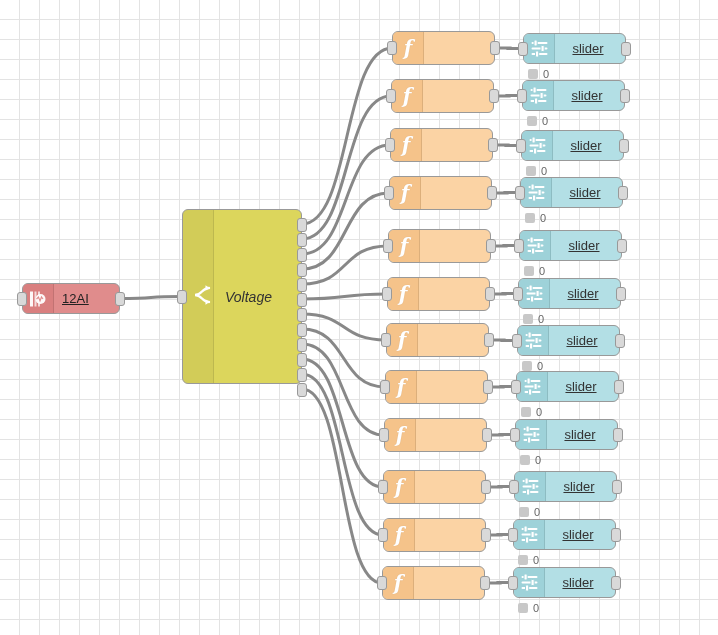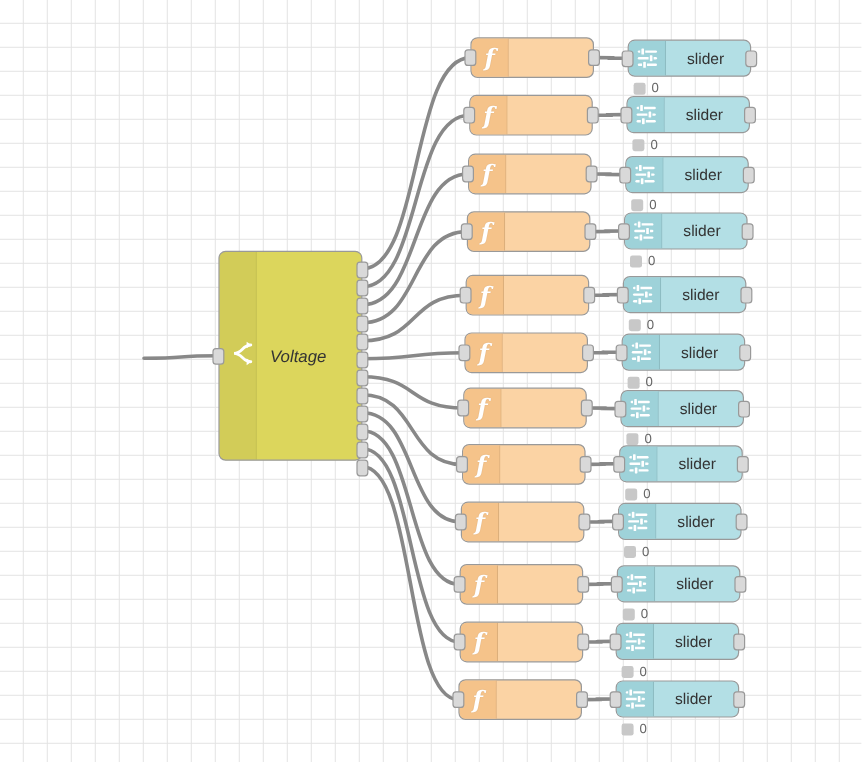--- a/index.html
+++ b/index.html
@@ -47,20 +47,21 @@
     flex: 0 0 30px;
     background: rgba(0,0,0,0.05);
   }
   .node-label {
     flex: 1 1 auto;
     padding: 0 8px;
     font-size: 13px;
     color: #333333;
     white-space: nowrap;
     overflow: hidden;
+    text-decoration: underline;
   }
   .port {
     position: absolute;
     width: 10px;
     height: 14px;
     background: #d9d9d9;
     border: 1px solid #999999;
     border-radius: 3px;
     box-sizing: border-box;
   }
@@ -196,20 +197,34 @@
         <path d="M490,294 C530,294 478,293.5 518,293.5"></path>
         <path d="M489,340 C529,340 477,340.5 517,340.5"></path>
         <path d="M488,387 C528,387 476,386.5 516,386.5"></path>
         <path d="M487,435 C527,435 475,434.5 515,434.5"></path>
         <path d="M486,487 C526,487 474,486.5 514,486.5"></path>
         <path d="M486,535 C526,535 473,534.5 513,534.5"></path>
         <path d="M485,583 C525,583 473,582.5 513,582.5"></path>
       </g>
   </svg>
 
+  <div class="node in-node" id="node-input" style="left: 22px; top: 283px; width: 98px; height: 31px;">
+    <span class="port in" style="top:50%;transform:translateY(-50%);"></span>
+    <span class="node-icon-box">
+      <svg width="18" height="18" viewBox="0 0 18 18" aria-hidden="true">
+        <rect x="1" y="1.5" width="3" height="15" fill="#ffffff" opacity="0.95"></rect>
+        <rect x="5.5" y="1.5" width="2" height="15" fill="#ffffff" opacity="0.7"></rect>
+        <rect x="9" y="1.5" width="2" height="15" fill="#ffffff" opacity="0.7"></rect>
+        <circle cx="11.5" cy="9" r="5" fill="#ffffff" opacity="0.95"></circle>
+        <path d="M7.5 9 l2 -2 l1.5 4 l1.5 -4 l1.5 2" stroke="#e08c8c" stroke-width="1.1" fill="none"></path>
+      </svg>
+    </span>
+    <span class="node-label">12AI</span>
+    <span class="port out" style="top:50%;transform:translateY(-50%);"></span>
+  </div>
 
   <div class="node voltage-node" id="node-voltage" style="left: 182px; top: 209px; width: 120px; height: 175px;">
     <div class="vleft"></div>
     <span class="port in" style="top:50%;transform:translateY(-50%);"></span>
     <span class="vicon">
       <svg width="20" height="22" viewBox="0 0 20 22" aria-hidden="true">
         <path d="M18 4 C11 4 11 11 4 11 C11 11 11 18 18 18" stroke="#ffffff" stroke-width="2.4" fill="none" stroke-linecap="round"></path>
         <path d="M14.5 1.2 L18.6 4 L14.5 6.8 Z" fill="#ffffff"></path>
         <path d="M14.5 15.2 L18.6 18 L14.5 20.8 Z" fill="#ffffff"></path>
       </svg>

